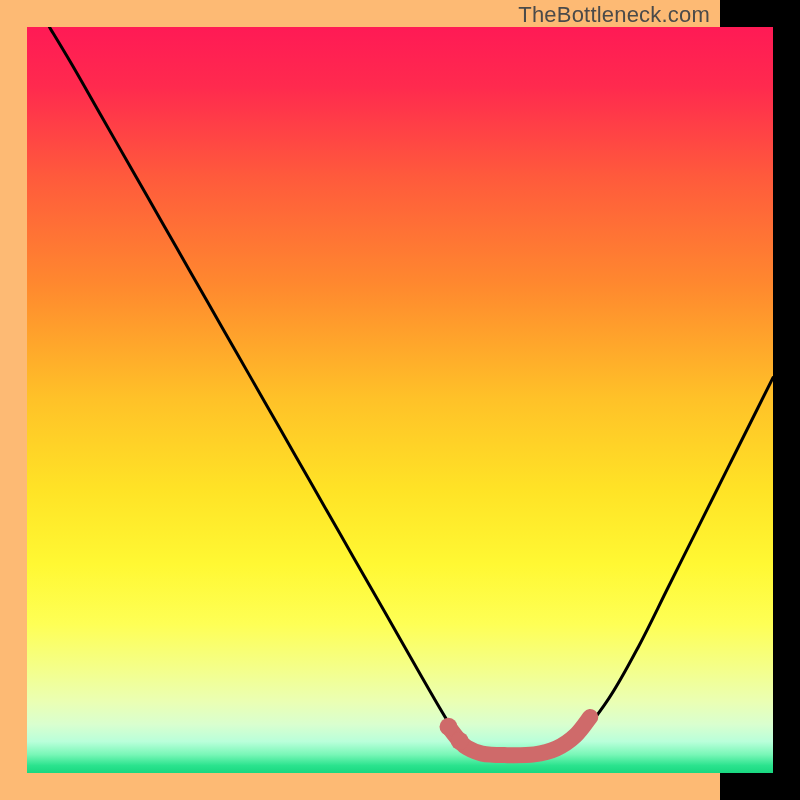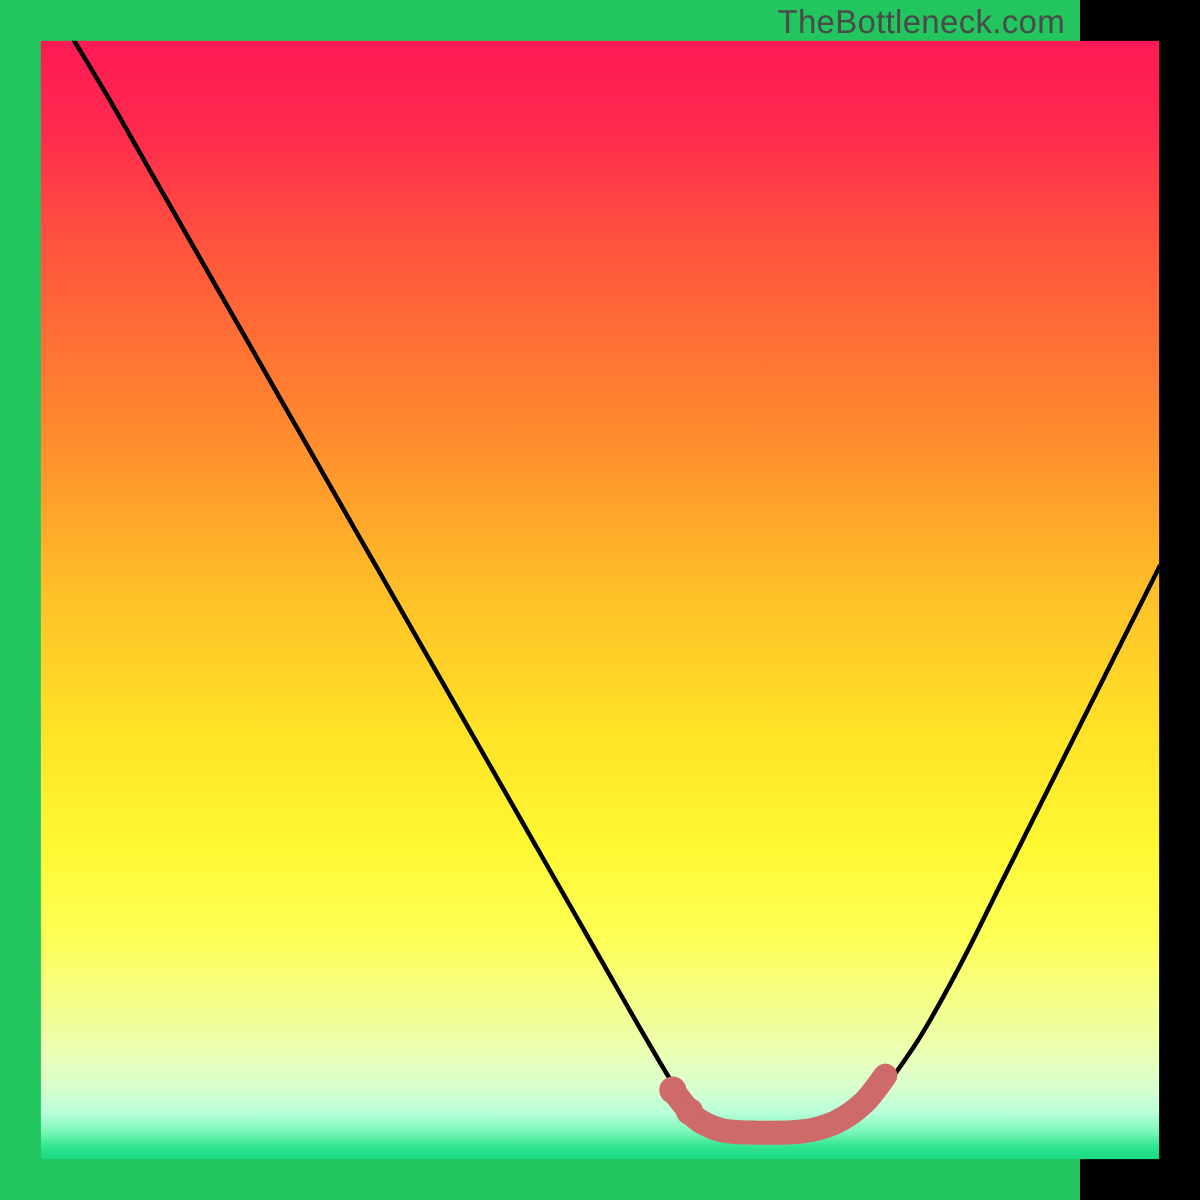--- a/index.html
+++ b/index.html
@@ -10,21 +10,21 @@
     background: #000;
     overflow: hidden;
     font-family: Arial, Helvetica, sans-serif;
   }
   .frame {
     position: absolute;
     top: 0;
     left: 0;
     width: 720px;
     height: 800px;
-    background: #22c55e;
+    background: #fdba74;
   }
   .watermark {
     position: absolute;
     top: 2px;
     right: 10px;
     color: #4a4a4a;
     font-size: 22px;
     font-weight: 500;
     letter-spacing: 0.2px;
     z-index: 10;

